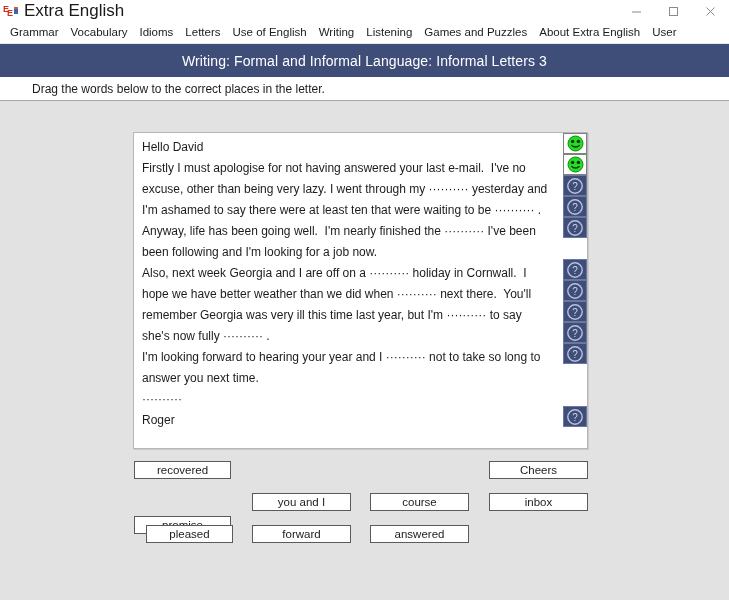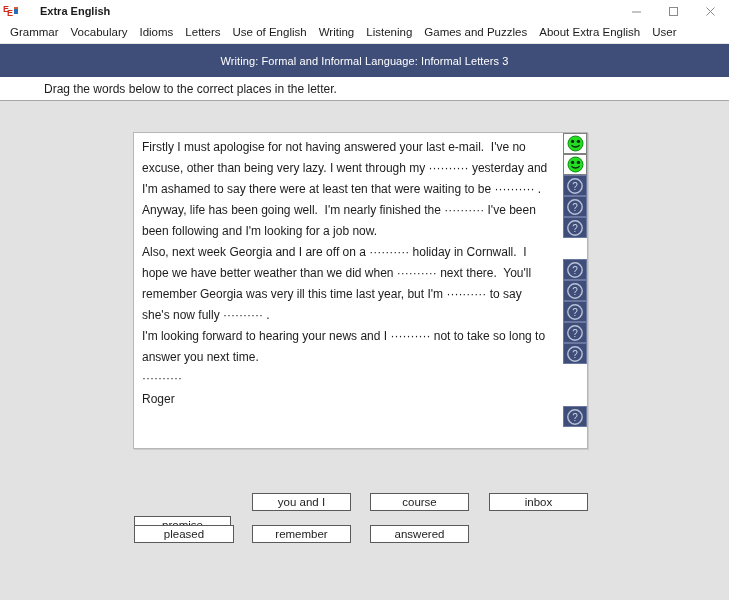--- a/index.html
+++ b/index.html
@@ -26,25 +26,24 @@
   .app-logo {
     width: 22px;
     height: 22px;
     display: flex;
     align-items: center;
     justify-content: center;
     flex: none;
   }
   .app-logo svg { display: block; }
   .app-title {
-    font-size: 11px;
+    font-size: 17px;
     color: #1a1a1a;
-    margin-left: 18px;
+    margin-left: 2px;
     white-space: nowrap;
-    font-weight: bold;
   }
   .window-controls {
     position: absolute;
     right: 0;
     top: 0;
     height: 22px;
     display: flex;
   }
   .win-btn {
     width: 37px;
@@ -79,37 +78,37 @@
   
   .banner {
     height: 33px;
     background: #3f4d79;
     display: flex;
     align-items: center;
     justify-content: center;
   }
   .banner-title {
     color: #ffffff;
-    font-size: 11px;
+    font-size: 14px;
     letter-spacing: 0.1px;
   }
 
   
   .instruction-bar {
     height: 24px;
     background: #ffffff;
     display: flex;
     align-items: center;
     border-bottom: 1px solid #a8a8a8;
     box-sizing: border-box;
   }
   .instruction-text {
     font-size: 12px;
     color: #1c1c1c;
-    margin-left: 44px;
+    margin-left: 32px;
   }
 
   
   .workarea {
     position: relative;
     height: 500px;
     background: #e2e2e2;
   }
 
   
@@ -250,30 +249,31 @@
 </div>
 
 <div class="instruction-bar">
   <div class="instruction-text">Drag the words below to the correct places in the letter.</div>
 </div>
 
 <div class="workarea">
 
   <div class="letter-panel">
     <div class="letter-body" id="letter-lines">
+        <div class="line">Hello David</div>
         <div class="line">Firstly I must apologise for not having answered your last e-mail.  I've no</div>
         <div class="line">excuse, other than being very lazy. I went through my ·········· yesterday and</div>
         <div class="line">I'm ashamed to say there were at least ten that were waiting to be ·········· .</div>
         <div class="line">Anyway, life has been going well.  I'm nearly finished the ·········· I've been</div>
         <div class="line">been following and I'm looking for a job now.</div>
         <div class="line">Also, next week Georgia and I are off on a ·········· holiday in Cornwall.  I</div>
         <div class="line">hope we have better weather than we did when ·········· next there.  You'll</div>
         <div class="line">remember Georgia was very ill this time last year, but I'm ·········· to say</div>
         <div class="line">she's now fully ·········· .</div>
-        <div class="line">I'm looking forward to hearing your news and I ·········· not to take so long to</div>
+        <div class="line">I'm looking forward to hearing your year and I ·········· not to take so long to</div>
         <div class="line">answer you next time.</div>
         <div class="line">··········</div>
         <div class="line">Roger</div>
       </div>
     <div class="icon-rail" id="icon-rail">
         <div class="rail-slot">
           <div class="icon-smiley">
             <svg width="17" height="17" viewBox="0 0 17 17">
               <circle cx="8.5" cy="8.5" r="7.5" fill="#22dd22" stroke="#0a8a0a" stroke-width="1"></circle>
               <circle cx="5.6" cy="6.4" r="1.7" fill="#0d2b0d"></circle>
@@ -364,26 +364,30 @@
             <svg width="18" height="18" viewBox="0 0 18 18">
               <circle cx="9" cy="9" r="7.2" fill="none" stroke="#b9c2da" stroke-width="1.4"></circle>
               <text x="9" y="12.6" text-anchor="middle" font-family="Liberation Sans, sans-serif" font-size="10" fill="#ccd3e6">?</text>
             </svg>
           </div>
         </div>
       </div>
   </div>
 
   <div class="wordbank" id="wordbank">
+      <div class="word-row" style="top: 0px;">
+        <div class="word-chip" style="left: 134px; width: 97px;">recovered</div>
+        <div class="word-chip" style="left: 489px; width: 99px;">Cheers</div>
+      </div>
       <div class="word-row" style="top: 32px;">
         <div class="word-chip" style="left: 134px; width: 97px; margin-top: 23px;">promise</div>
         <div class="word-chip" style="left: 252px; width: 99px; text-align: right;">you and I</div>
         <div class="word-chip" style="left: 370px; width: 99px;">course</div>
         <div class="word-chip" style="left: 489px; width: 99px;">inbox</div>
       </div>
       <div class="word-row" style="top: 64px;">
-        <div class="word-chip" style="left: 134px; width: 100px;">pleased</div>
-        <div class="word-chip" style="left: 252px; width: 99px;">remember</div>
+        <div class="word-chip" style="left: 146px; width: 87px;">pleased</div>
+        <div class="word-chip" style="left: 252px; width: 99px;">forward</div>
         <div class="word-chip" style="left: 370px; width: 99px;">answered</div>
       </div>
     </div>
 
 </div>
 
 </body></html>

